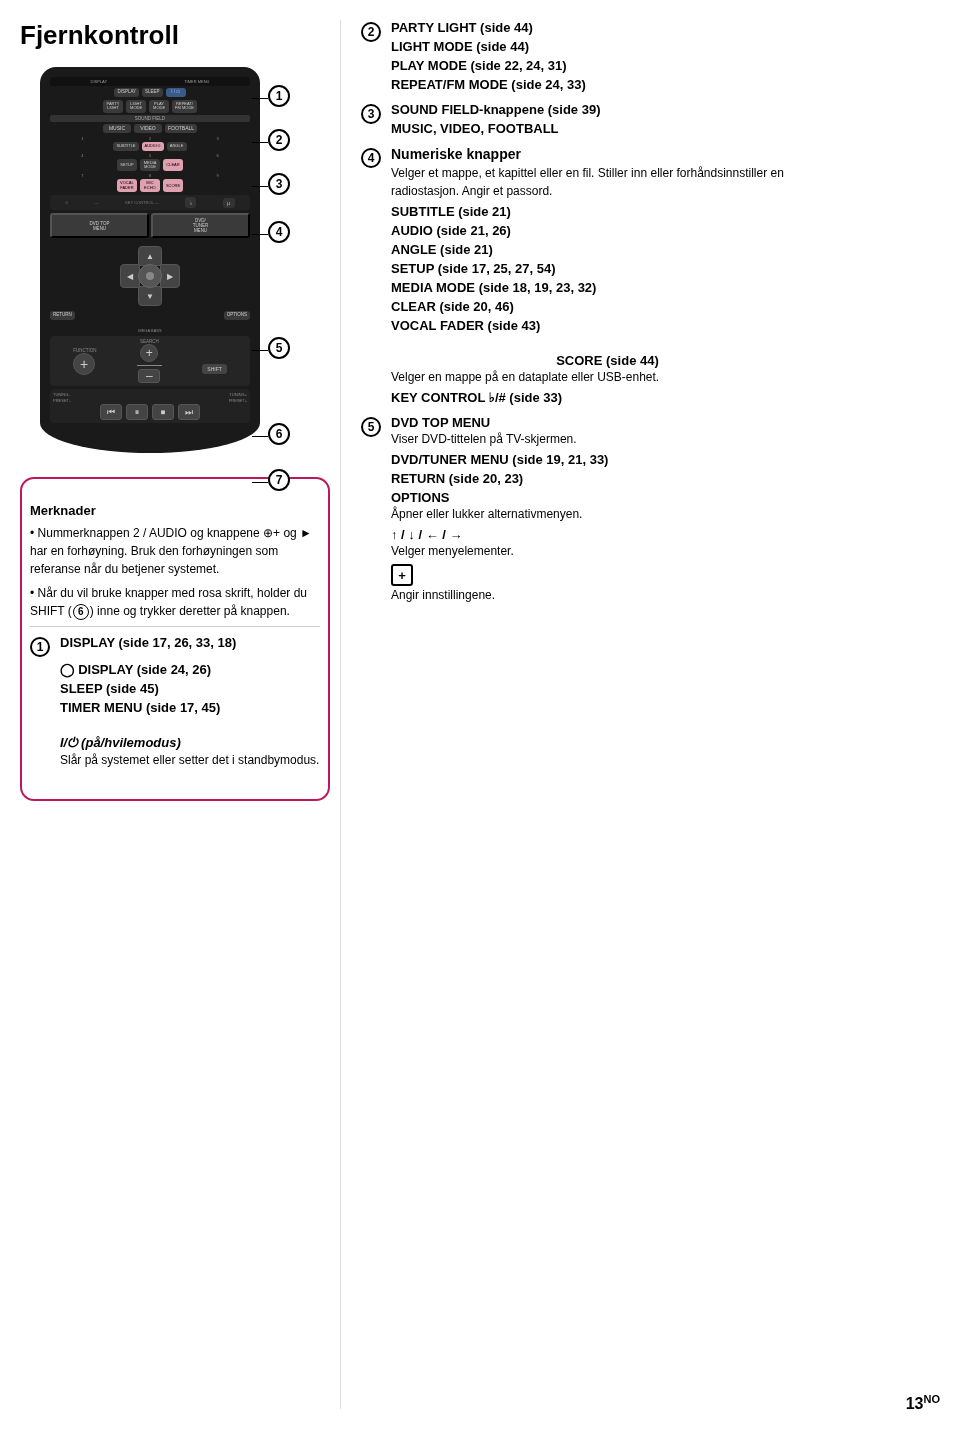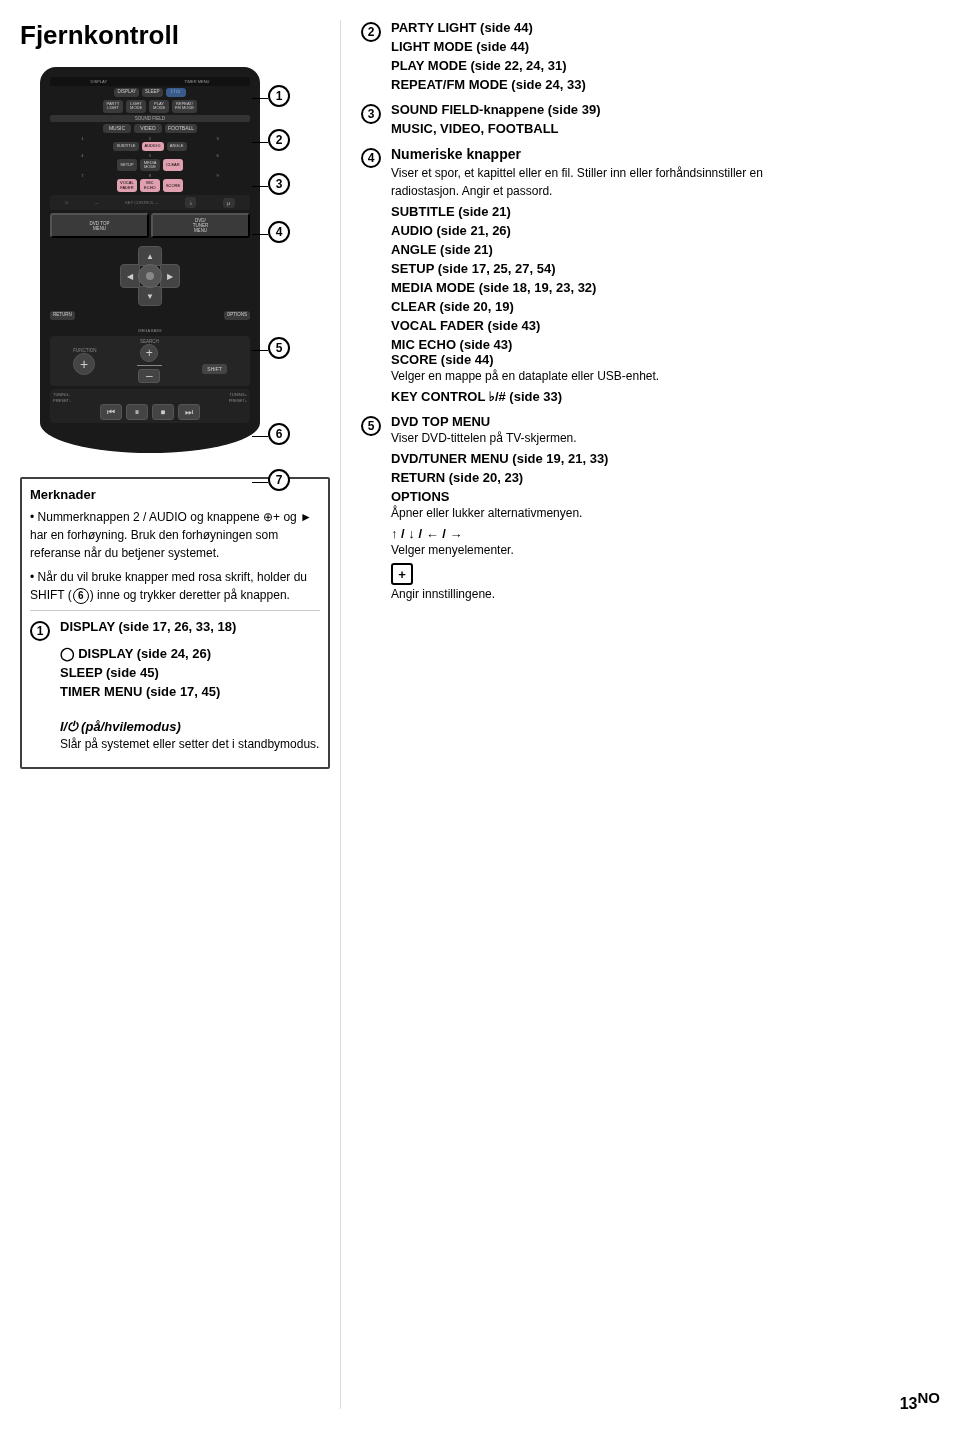--- a/index.html
+++ b/index.html
@@ -245,23 +245,23 @@
       justify-content: center;
       font-size: 9px;
       color: #ccc;
       cursor: pointer;
       border: 1px solid #555;
     }
 
     
     .notes-section {
       margin-top: 20px;
-      border: 2px solid #404040;
-      padding: 8px 8px;
-      border-radius: 2px;
+      border: 2px solid #be185d;
+      padding: 24px 8px;
+      border-radius: 14px;
     }
 
     .notes-title {
       font-size: 13px;
       font-weight: bold;
       margin-bottom: 6px;
     }
 
     .notes-text {
       font-size: 12px;
@@ -341,21 +341,21 @@
     
     .page-number {
       position: absolute;
       bottom: 16px;
       right: 20px;
       font-size: 16px;
       font-weight: bold;
     }
 
     .page-num-no {
-      font-size: 15px;
+      font-size: 11px;
       vertical-align: super;
     }
 
     
     .remote-display-row {
       background: #111;
       border-radius: 3px;
       padding: 2px;
       margin-bottom: 2px;
       display: flex;
@@ -656,30 +656,29 @@
       <div class="feature-content">
         <div class="feature-sub-title">SOUND FIELD-knappene (side 39)</div>
         <div style="margin-top:4px;" class="feature-sub-title">MUSIC, VIDEO, FOOTBALL</div>
       </div>
     </div>
 
     <div class="feature-section" style="margin-top:10px;">
       <div class="feature-number">4</div>
       <div class="feature-content">
         <div class="feature-title">Numeriske knapper</div>
-        <div class="feature-desc">Viser et spor, et kapittel eller en fil. Stiller inn eller forhåndsinnstiller en radiostasjon. Angir et passord.</div>
+        <div class="feature-desc">Velger et mappe, et kapittel eller en fil. Stiller inn eller forhåndsinnstiller en radiostasjon. Angir et passord.</div>
         <div class="feature-sub-title">SUBTITLE (side 21)</div>
         <div style="margin-top:4px;" class="feature-sub-title">AUDIO (side 21, 26)</div>
         <div style="margin-top:4px;" class="feature-sub-title">ANGLE (side 21)</div>
         <div style="margin-top:4px;" class="feature-sub-title">SETUP (side 17, 25, 27, 54)</div>
         <div style="margin-top:4px;" class="feature-sub-title">MEDIA MODE (side 18, 19, 23, 32)</div>
-        <div style="margin-top:4px;" class="feature-sub-title">CLEAR (side 20, 19)</div>
+        <div style="margin-top:4px;" class="feature-sub-title">CLEAR (side 20, 46)</div>
         <div style="margin-top:4px;" class="feature-sub-title">VOCAL FADER (side 43)</div>
-        <div style="margin-top:4px;" class="feature-sub-title">MIC ECHO (side 43)</div>
-        <div style="margin-top:0;" class="feature-sub-title">SCORE (side 44)</div>
+        <div style="margin-top:20px;text-align:center;" class="feature-sub-title">SCORE (side 44)</div>
         <div class="feature-sub-desc">Velger en mappe på en dataplate eller USB-enhet.</div>
         <div style="margin-top:4px;" class="feature-sub-title">KEY CONTROL ♭/# (side 33)</div>
       </div>
     </div>
 
     <div class="feature-section" style="margin-top:10px;">
       <div class="feature-number">5</div>
       <div class="feature-content">
         <div class="feature-sub-title">DVD TOP MENU</div>
         <div class="feature-sub-desc">Viser DVD-tittelen på TV-skjermen.</div>

